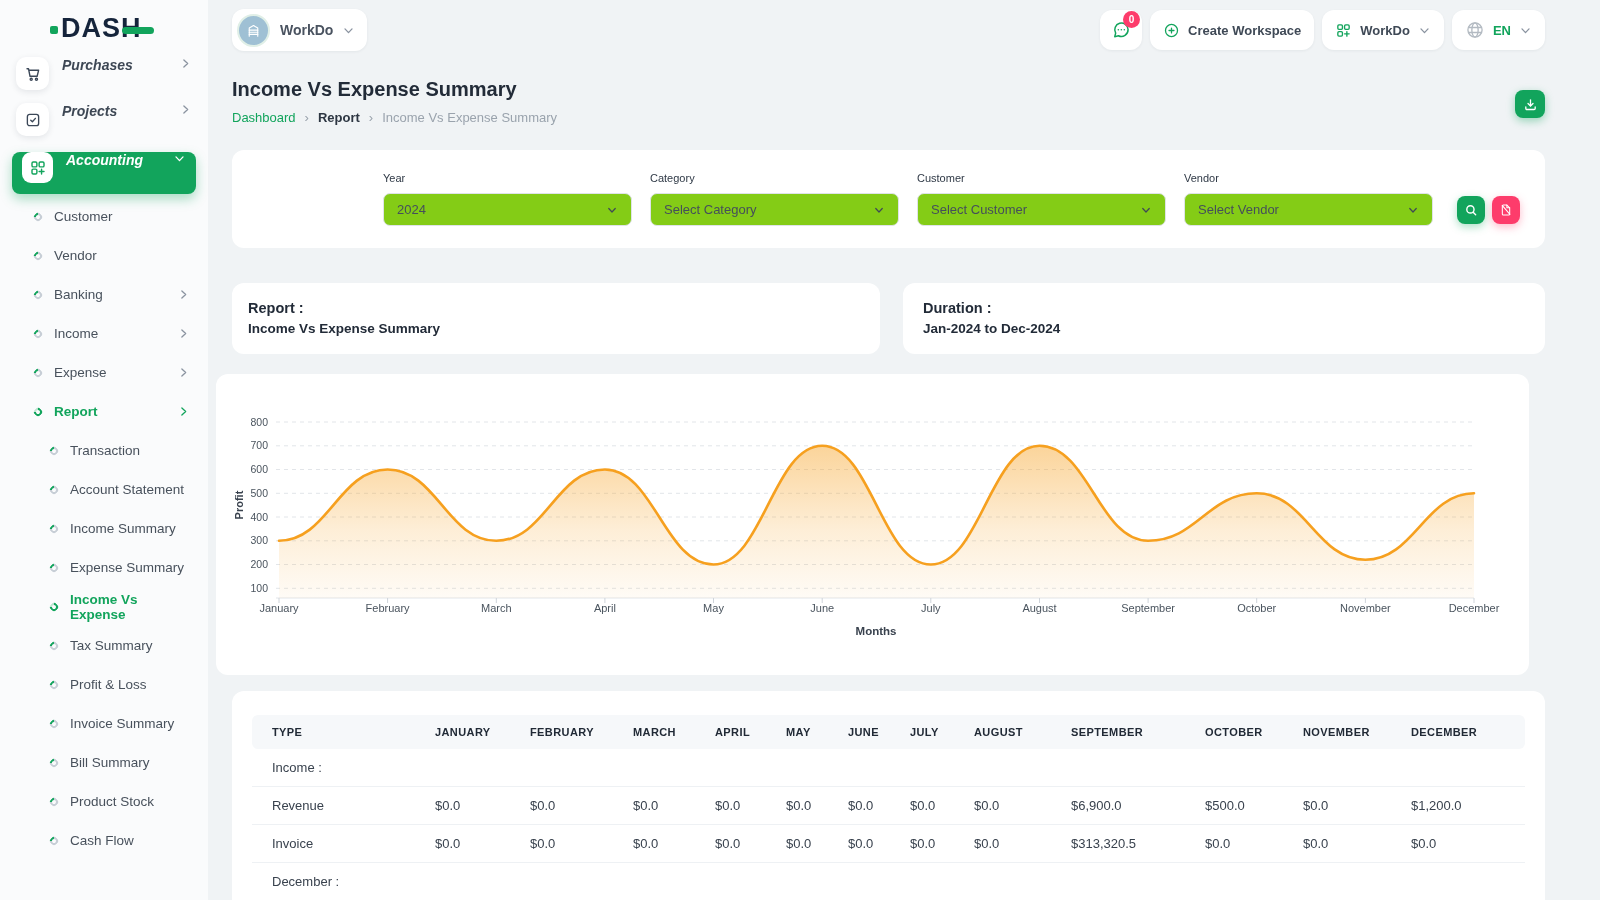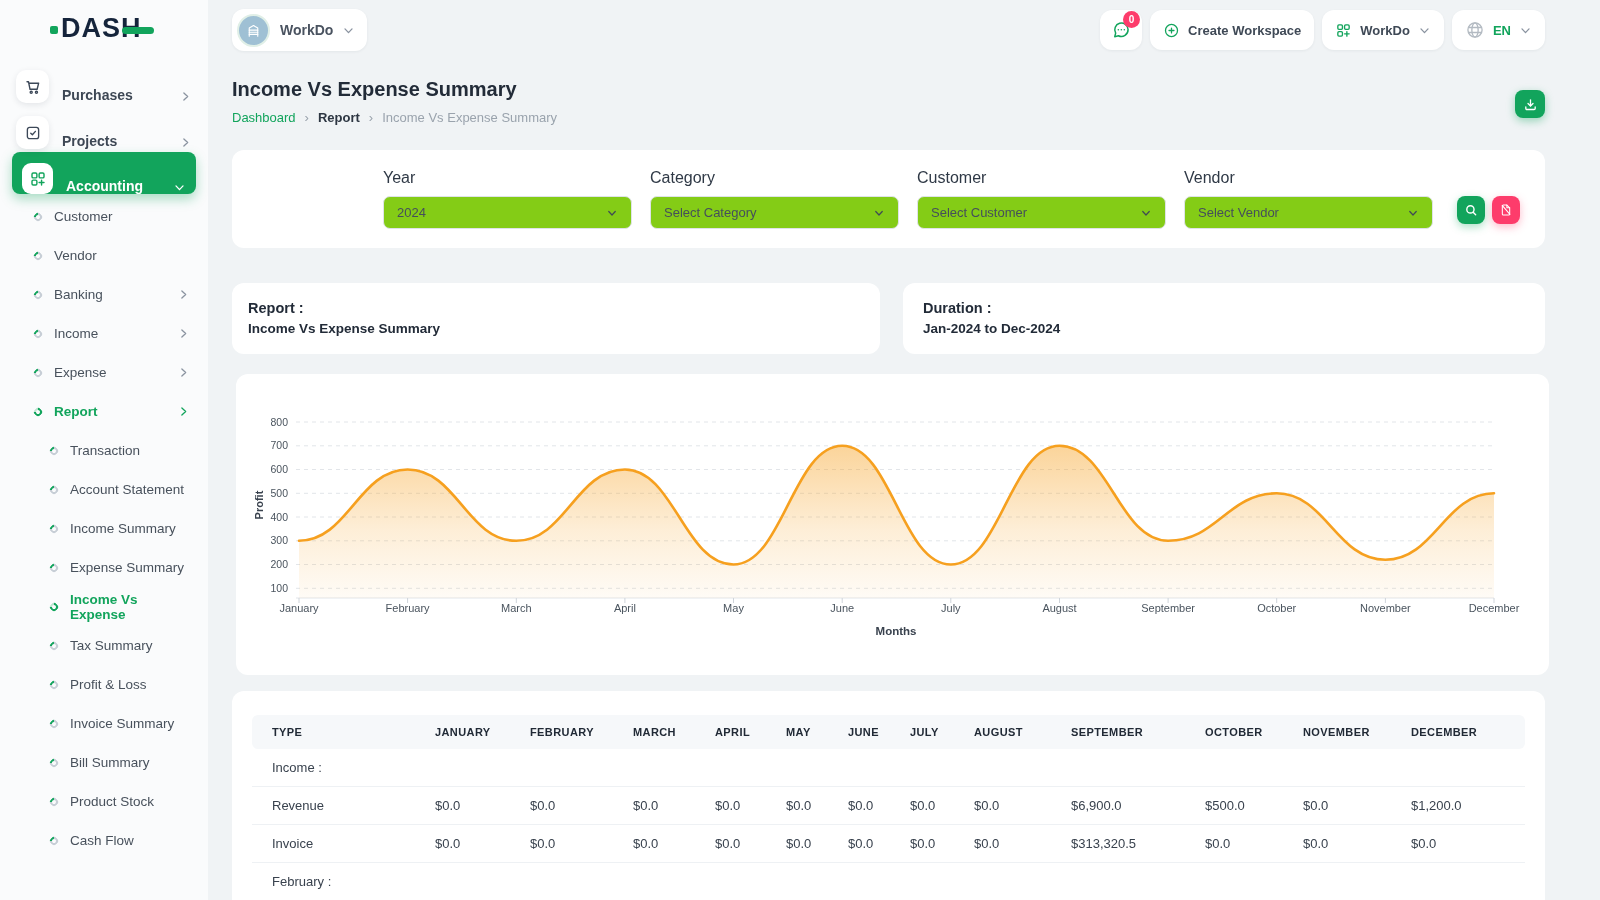--- a/index.html
+++ b/index.html
@@ -17,21 +17,21 @@
     width:1600px;height:900px;overflow:hidden;position:relative;
     background:#f0f3f5;font-family:"Liberation Sans",sans-serif;
   }
   
   .sidebar{position:absolute;left:0;top:0;width:208px;height:900px;background:#fafbfc;z-index:3;}
   .logo{position:relative;height:56px;display:flex;align-items:center;padding-left:50px;cursor:pointer;}
   .logo-dot{width:8px;height:8px;border-radius:2px;background:var(--green);margin-right:3px;margin-top:3px;}
   .logo-text{font-size:27px;font-weight:800;color:var(--navy);letter-spacing:1px;}
   .logo-bar{width:32px;height:7px;border-radius:4px;background:var(--green);margin-left:-20px;margin-top:4px;}
   .menu{margin-top:1px;}
-  .side-top{height:46px;display:flex;align-items:flex-end;padding:0 16px;cursor:pointer;}
+  .side-top{height:46px;display:flex;align-items:flex-start;padding:0 16px;cursor:pointer;font-style:italic;}
   .icon-box{width:33px;height:33px;background:#fff;border-radius:10px;box-shadow:0 2px 6px rgba(30,40,60,.10);
     display:flex;align-items:center;justify-content:center;color:#3c4858;flex:none;}
   .icon-box svg{width:18px;height:18px;}
   .side-top .lbl{margin-left:13px;font-size:14px;font-weight:600;color:#3d4754;}
   .chev{margin-left:auto;color:#8a93a0;display:flex;flex:none;}
   .chev svg{width:13px;height:13px;}
   .side-top.active{background:var(--green);border-radius:8px;margin:3px 12px;padding:0 10px;height:42px;
     box-shadow:0 5px 12px rgba(18,164,92,.35);}
   .side-top.active .icon-box{color:var(--green);width:31px;height:31px;border-radius:9px;box-shadow:none;}
   .side-top.active .lbl,.side-top.active .chev{color:#fff;}
@@ -71,39 +71,39 @@
   .crumb-last{color:var(--muted);}
   .crumb-sep{color:var(--muted);font-size:13px;}
   .dl-btn{width:30px;height:28px;border:none;border-radius:8px;background:var(--green);color:#fff;cursor:pointer;
     display:flex;align-items:center;justify-content:center;box-shadow:0 3px 8px rgba(18,164,92,.4);margin-top:12px;}
   .dl-btn svg{width:15px;height:15px;}
   
   .filter-card{position:absolute;left:232px;top:150px;width:1313px;height:98px;background:#fff;border-radius:12px;
     display:flex;align-items:center;}
   .filters{display:flex;gap:18px;margin-left:151px;}
   .f-field{width:249px;}
-  .f-label{font-size:16px;color:#2f3946;margin-bottom:9px;}
+  .f-label{font-size:11px;color:#2f3946;margin-bottom:9px;}
   .f-select{height:33px;border:1px solid var(--border);border-radius:7px;display:flex;align-items:center;
     justify-content:space-between;padding:0 13px;font-size:13px;color:#454f5b;cursor:pointer;background:#84cc16;}
   .f-select .chev svg{width:12px;height:12px;color:#3f4956;}
   .f-actions{display:flex;gap:7px;margin-left:24px;margin-top:22px;}
   .btn-sq{width:28px;height:28px;border:none;border-radius:8px;display:flex;align-items:center;justify-content:center;
     color:#fff;cursor:pointer;}
   .btn-sq svg{width:14px;height:14px;}
   .btn-search{background:var(--green);box-shadow:0 3px 8px rgba(18,164,92,.35);}
   .btn-reset{background:var(--pink);box-shadow:0 3px 8px rgba(253,60,107,.35);}
   
   .info-row{position:absolute;left:232px;top:283px;width:1313px;height:71px;display:flex;gap:23px;}
   .info-card{background:#fff;border-radius:12px;padding:17px 20px;}
   .info-card.report{width:648px;padding-left:16px;}
   .info-card.duration{flex:1;}
   .info-title{font-size:14.5px;font-weight:700;color:#222b38;margin:0 0 5px;}
   .info-value{font-size:13.5px;font-weight:700;color:#222b38;}
   
-  .chart-card{position:absolute;left:236px;top:374px;width:1313px;height:301px;background:#fff;border-radius:12px;overflow:hidden;}
+  .chart-card{position:absolute;left:216px;top:374px;width:1313px;height:301px;background:#fff;border-radius:12px;overflow:hidden;}
   
   .table-card{position:absolute;left:232px;top:691px;width:1313px;height:260px;background:#fff;border-radius:12px;
     padding:24px 20px 0;}
   table{width:1273px;border-collapse:collapse;table-layout:fixed;}
   thead th{background:#f6f8fa;font-size:11px;font-weight:700;color:#212a36;text-transform:uppercase;letter-spacing:.4px;
     text-align:left;padding:11px 0 11px 20px;white-space:nowrap;}
   thead th:first-child{border-radius:6px 0 0 6px;}
   thead th:last-child{border-radius:0 6px 6px 0;}
   tbody td{font-size:13px;color:var(--txt);padding:11px 0 11px 20px;border-bottom:1px solid #eef1f4;white-space:nowrap;}
 </style>
@@ -551,17 +551,17 @@
           <td>$0.0</td>
           <td>$0.0</td>
           <td>$0.0</td>
           <td>$0.0</td>
           <td>$313,320.5</td>
           <td>$0.0</td>
           <td>$0.0</td>
           <td>$0.0</td>
         </tr>
         <tr>
-          <td colspan="13">February :</td>
+          <td colspan="13">December :</td>
         </tr>
       </tbody>
   </table>
 </section>
 
 </body></html>

